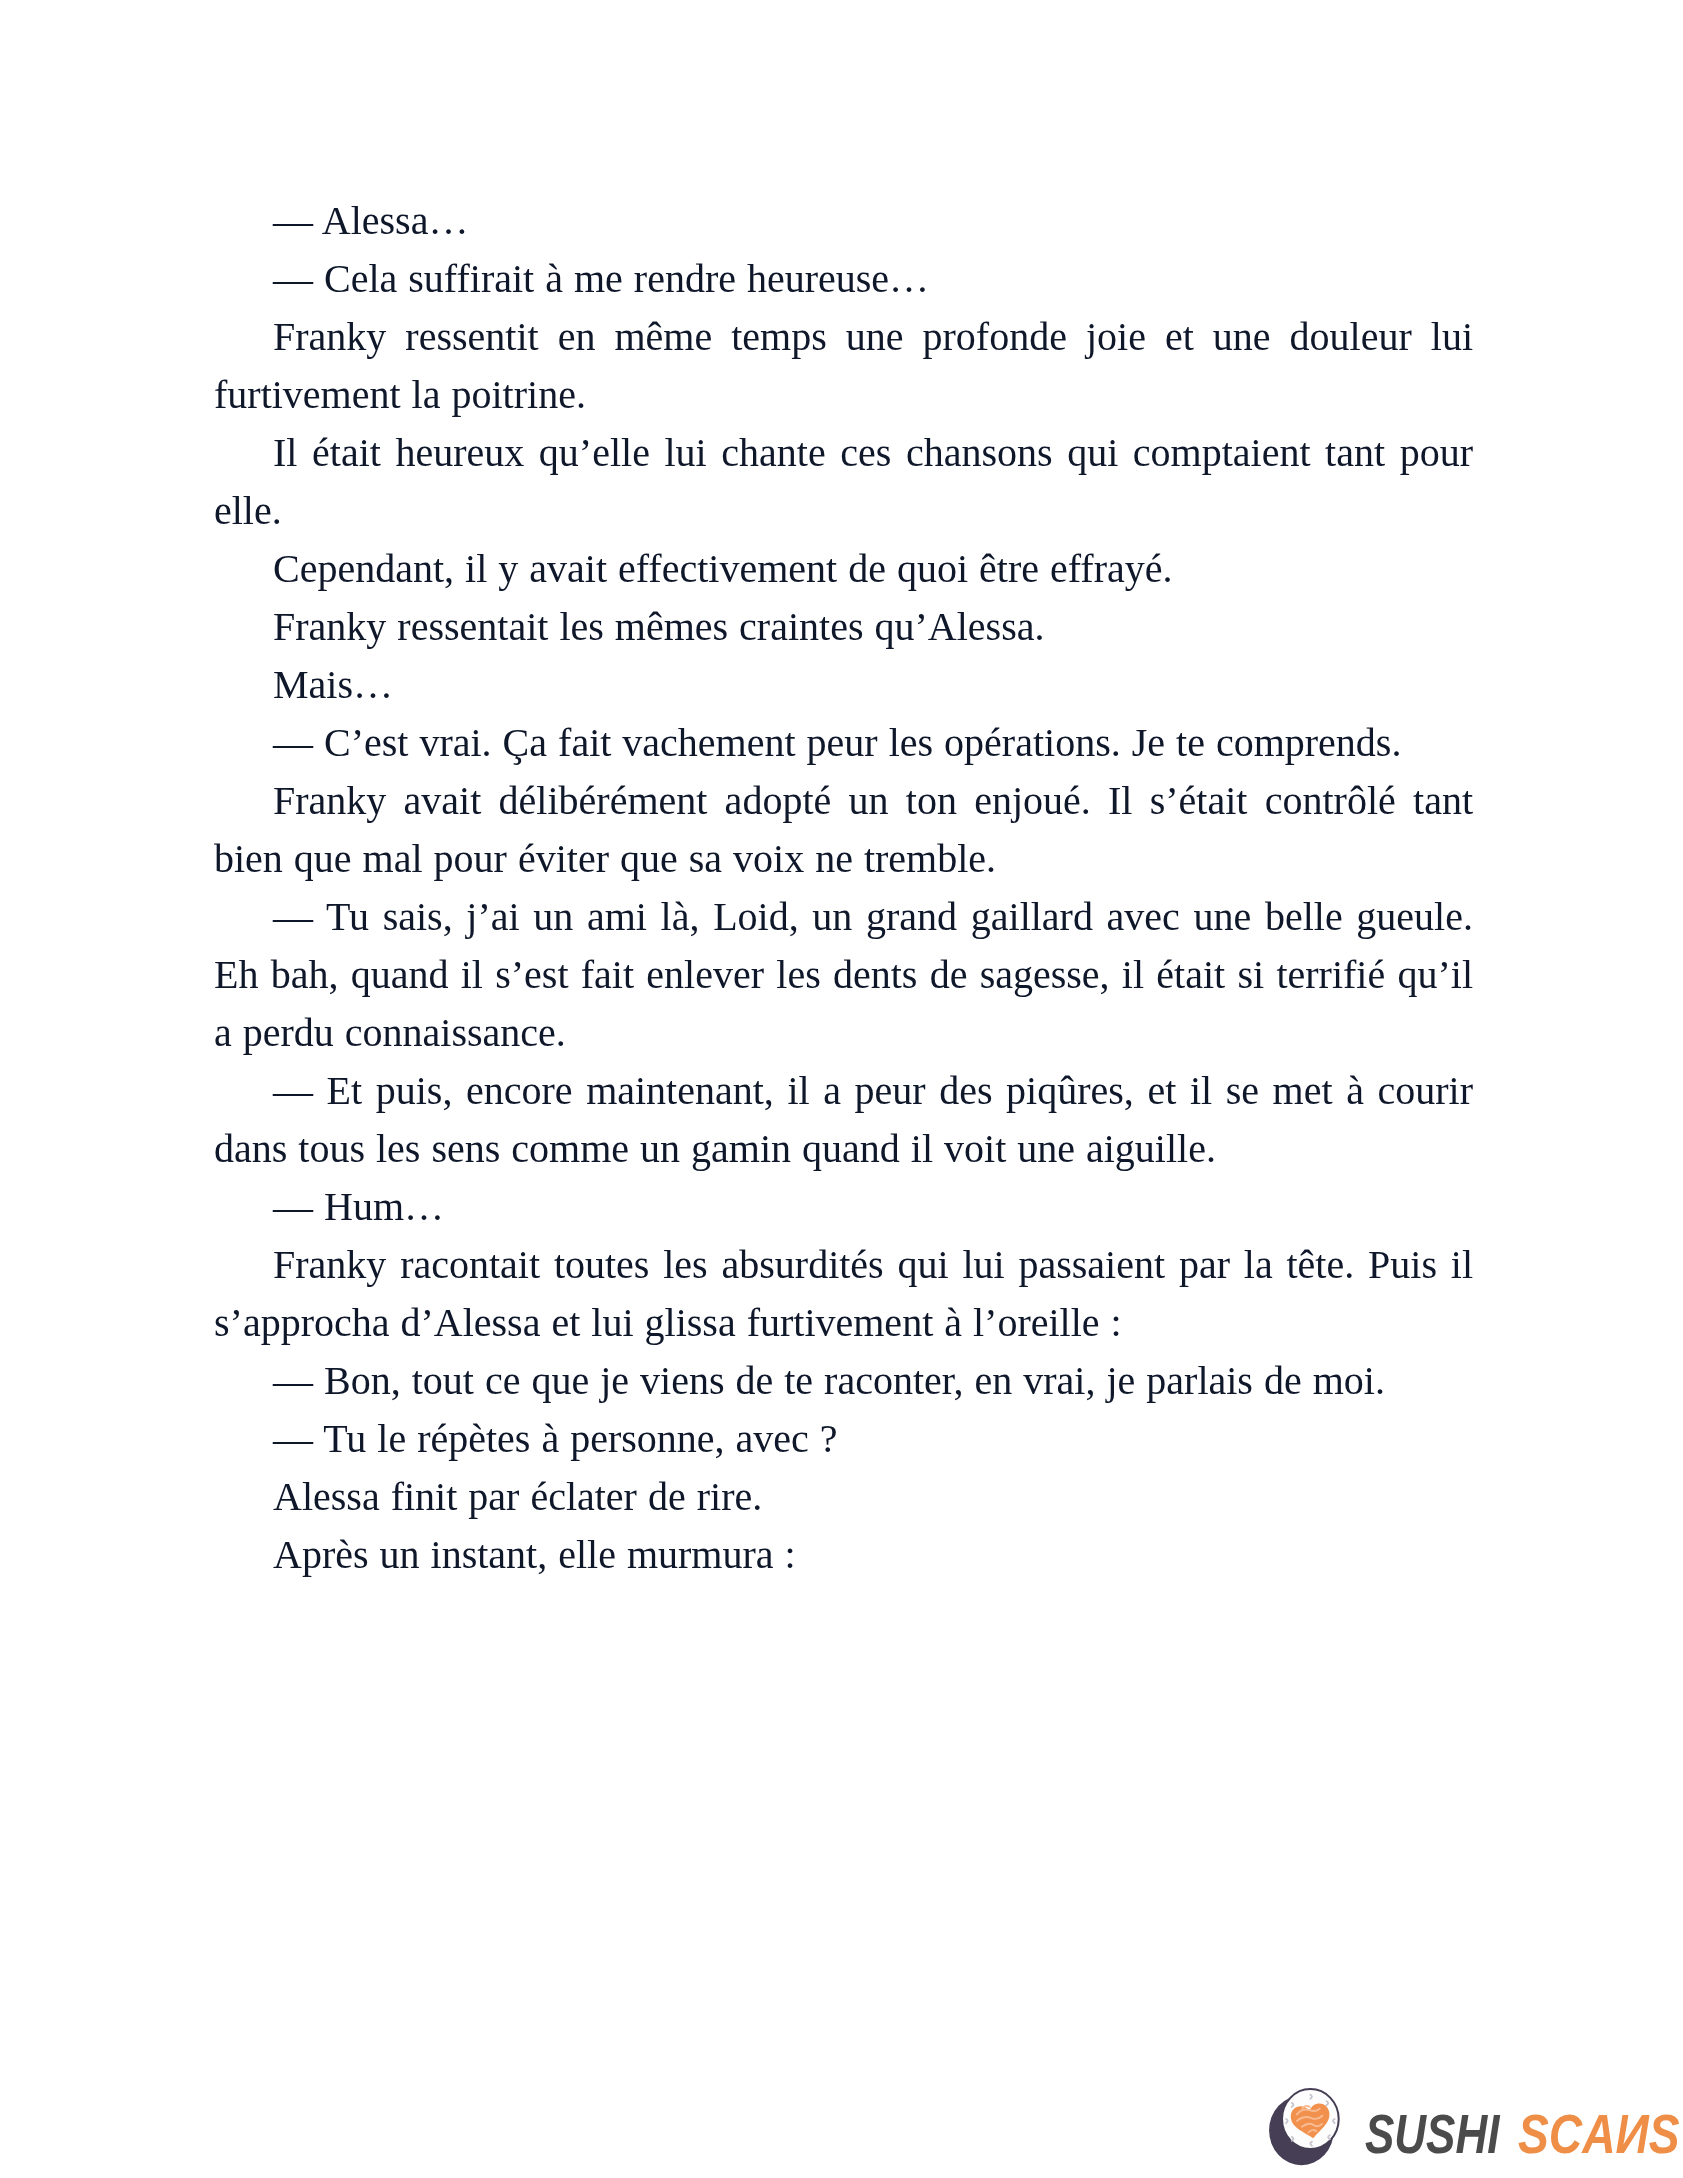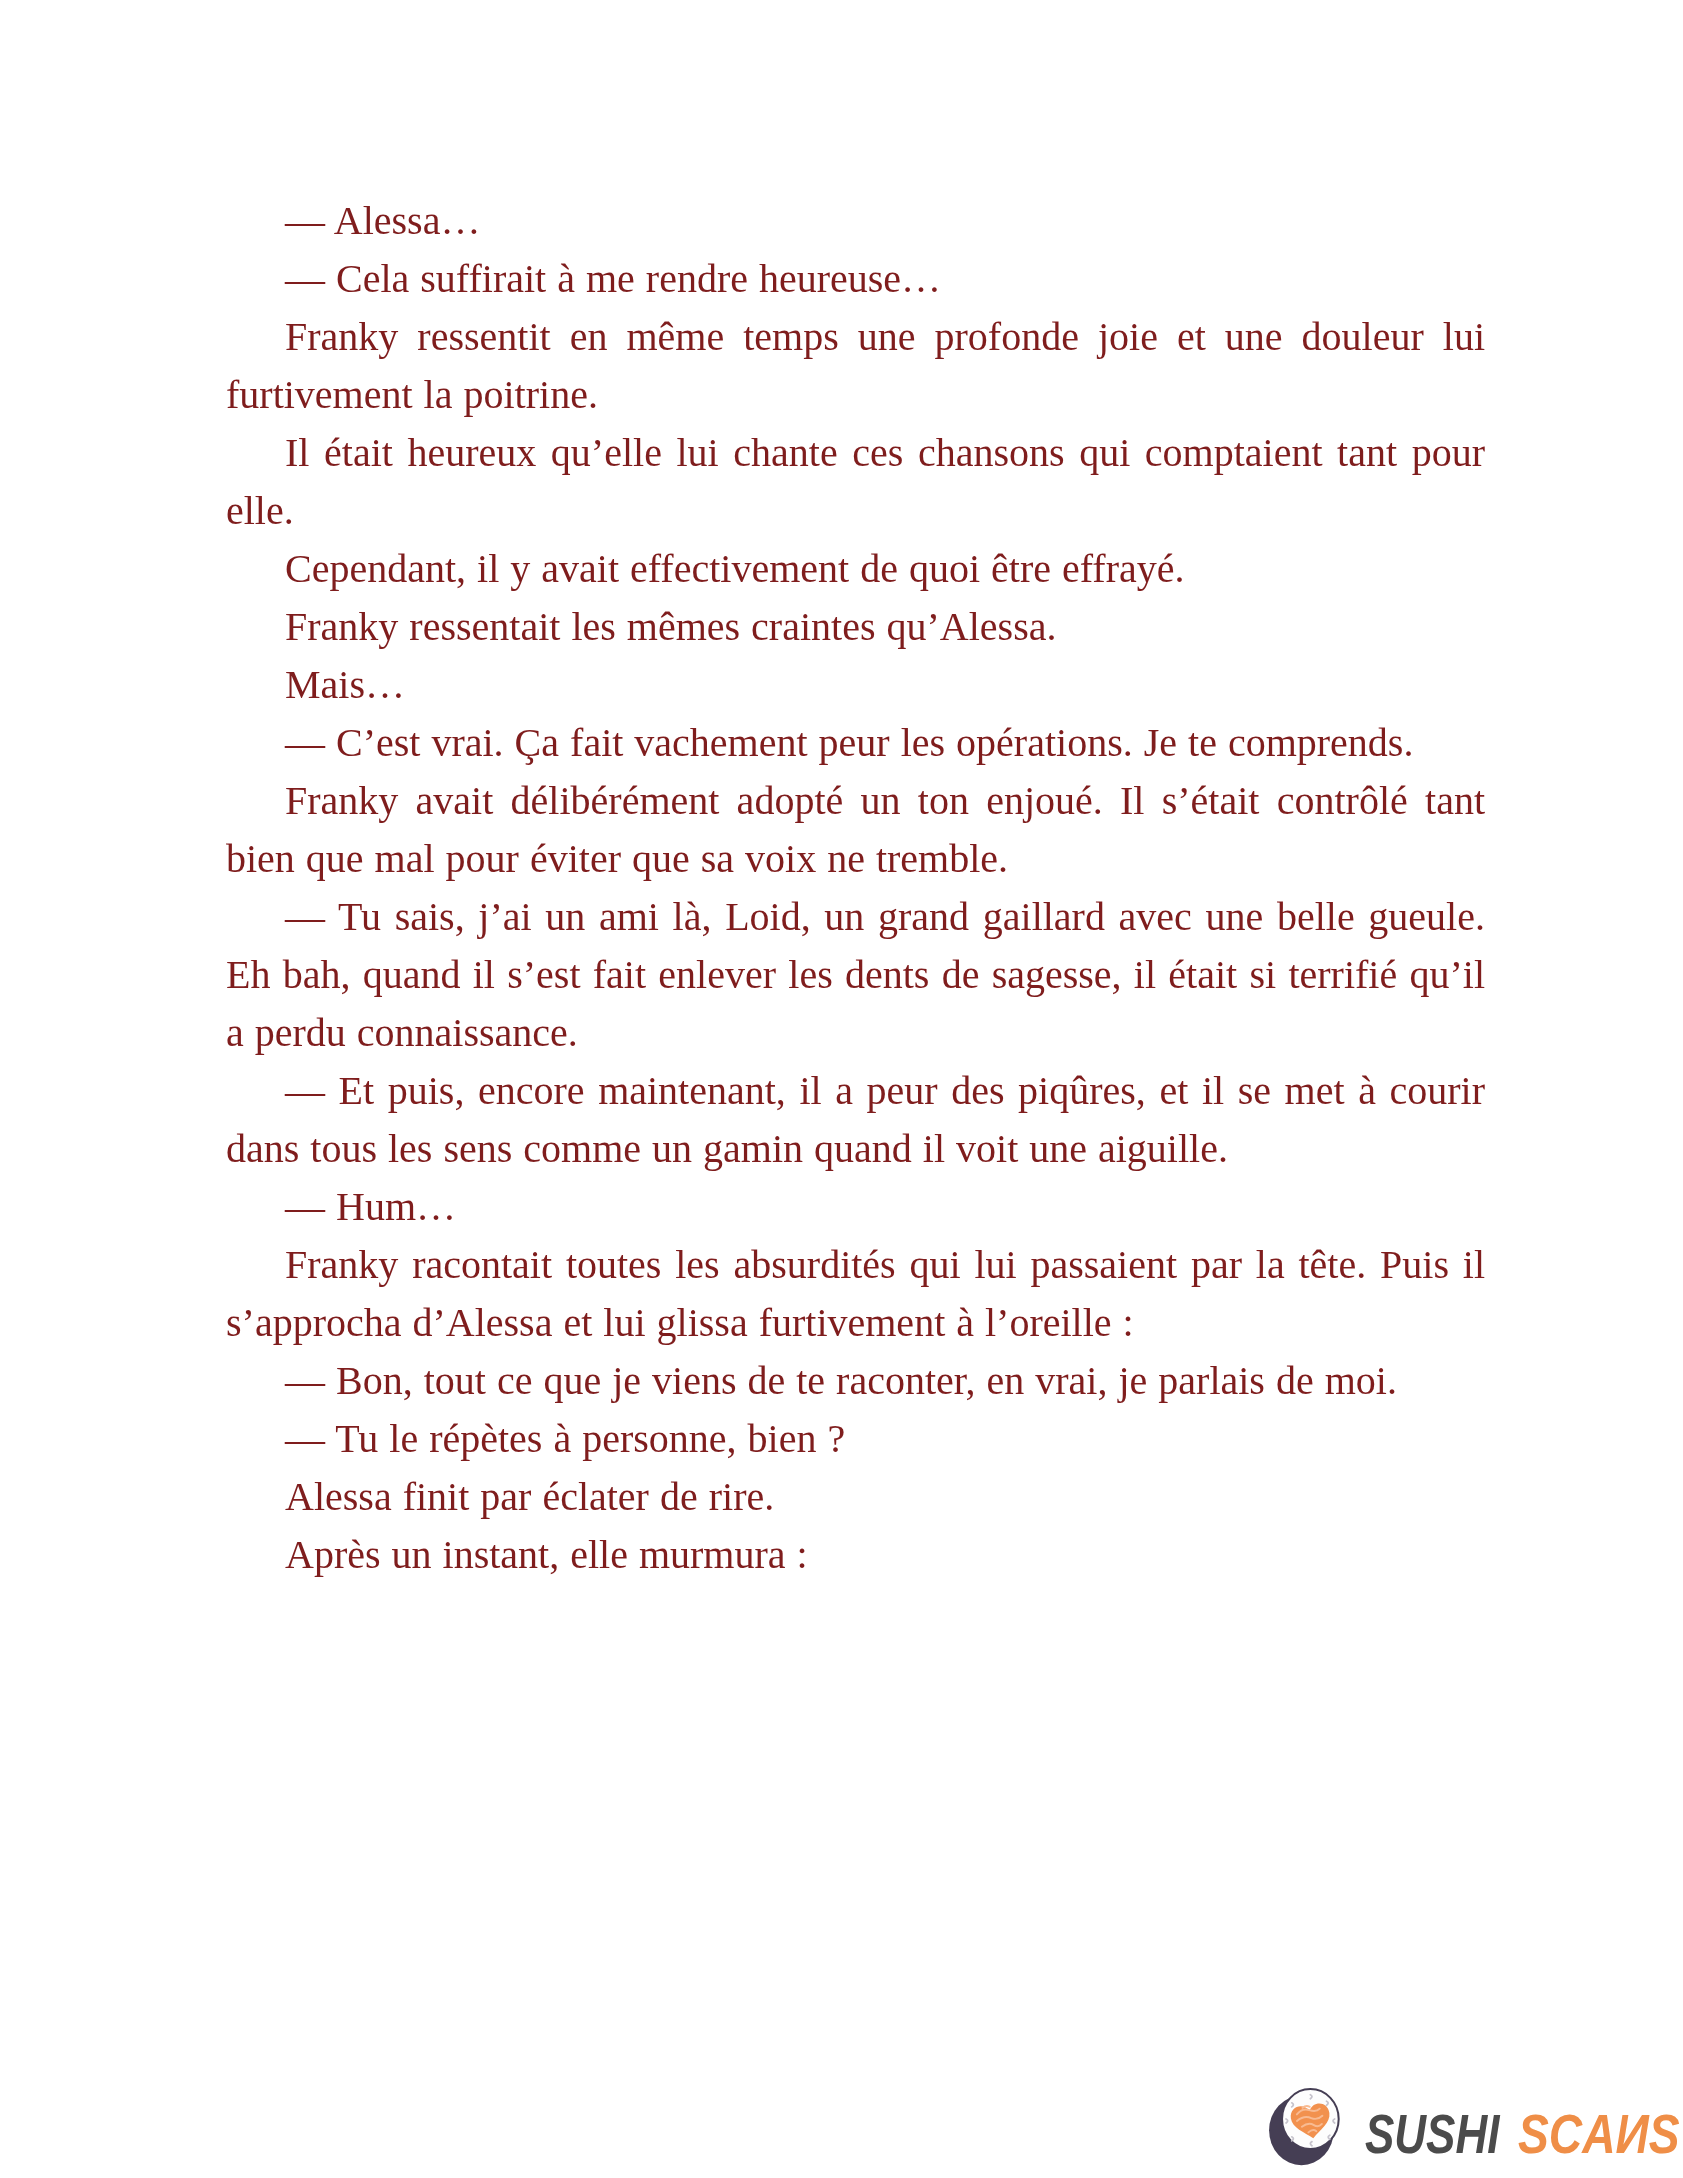--- a/index.html
+++ b/index.html
@@ -15,25 +15,24 @@
     overflow: hidden;
   }
   .text-block {
     position: absolute;
     left: 214px;
     top: 192px;
     width: 1259px;
     font-family: "Liberation Serif", "DejaVu Serif", serif;
     font-size: 40px;
     line-height: 58px;
-    color: #7f1d1d;
+    color: #0f172a;
     text-align: justify;
     letter-spacing: 0px;
     word-spacing: 1px;
-    margin-left: 12px;
   }
   .text-block p {
     margin: 0;
     padding: 0;
     text-indent: 59px;
   }
   .logo {
     position: absolute;
     left: 1265px;
     top: 2083px;
@@ -76,21 +75,21 @@
       <p>Cependant, il y avait effectivement de quoi être effrayé.</p>
       <p>Franky ressentait les mêmes craintes qu’Alessa.</p>
       <p>Mais…</p>
       <p>— C’est vrai. Ça fait vachement peur les opérations. Je te comprends.</p>
       <p>Franky avait délibérément adopté un ton enjoué. Il s’était contrôlé tant bien que mal pour éviter que sa voix ne tremble.</p>
       <p>— Tu sais, j’ai un ami là, Loid, un grand gaillard avec une belle gueule. Eh bah, quand il s’est fait enlever les dents de sagesse, il était si terrifié qu’il a perdu connaissance.</p>
       <p>— Et puis, encore maintenant, il a peur des piqûres, et il se met à courir dans tous les sens comme un gamin quand il voit une aiguille.</p>
       <p>— Hum…</p>
       <p>Franky racontait toutes les absurdités qui lui passaient par la tête. Puis il s’approcha d’Alessa et lui glissa furtivement à l’oreille :</p>
       <p>— Bon, tout ce que je viens de te raconter, en vrai, je parlais de moi.</p>
-      <p>— Tu le répètes à personne, bien ?</p>
+      <p>— Tu le répètes à personne, avec ?</p>
       <p>Alessa finit par éclater de rire.</p>
       <p>Après un instant, elle murmura :</p>
     </div>
 
   <div class="logo">
     <svg class="logo-icon" viewBox="0 0 100 105" xmlns="http://www.w3.org/2000/svg" aria-hidden="true">
 
       <ellipse cx="45" cy="56" rx="40" ry="43" fill="#453e54"></ellipse>
 
       <ellipse cx="56" cy="42" rx="35" ry="37" fill="#fdfdfd" stroke="#453e54" stroke-width="2.5"></ellipse>

